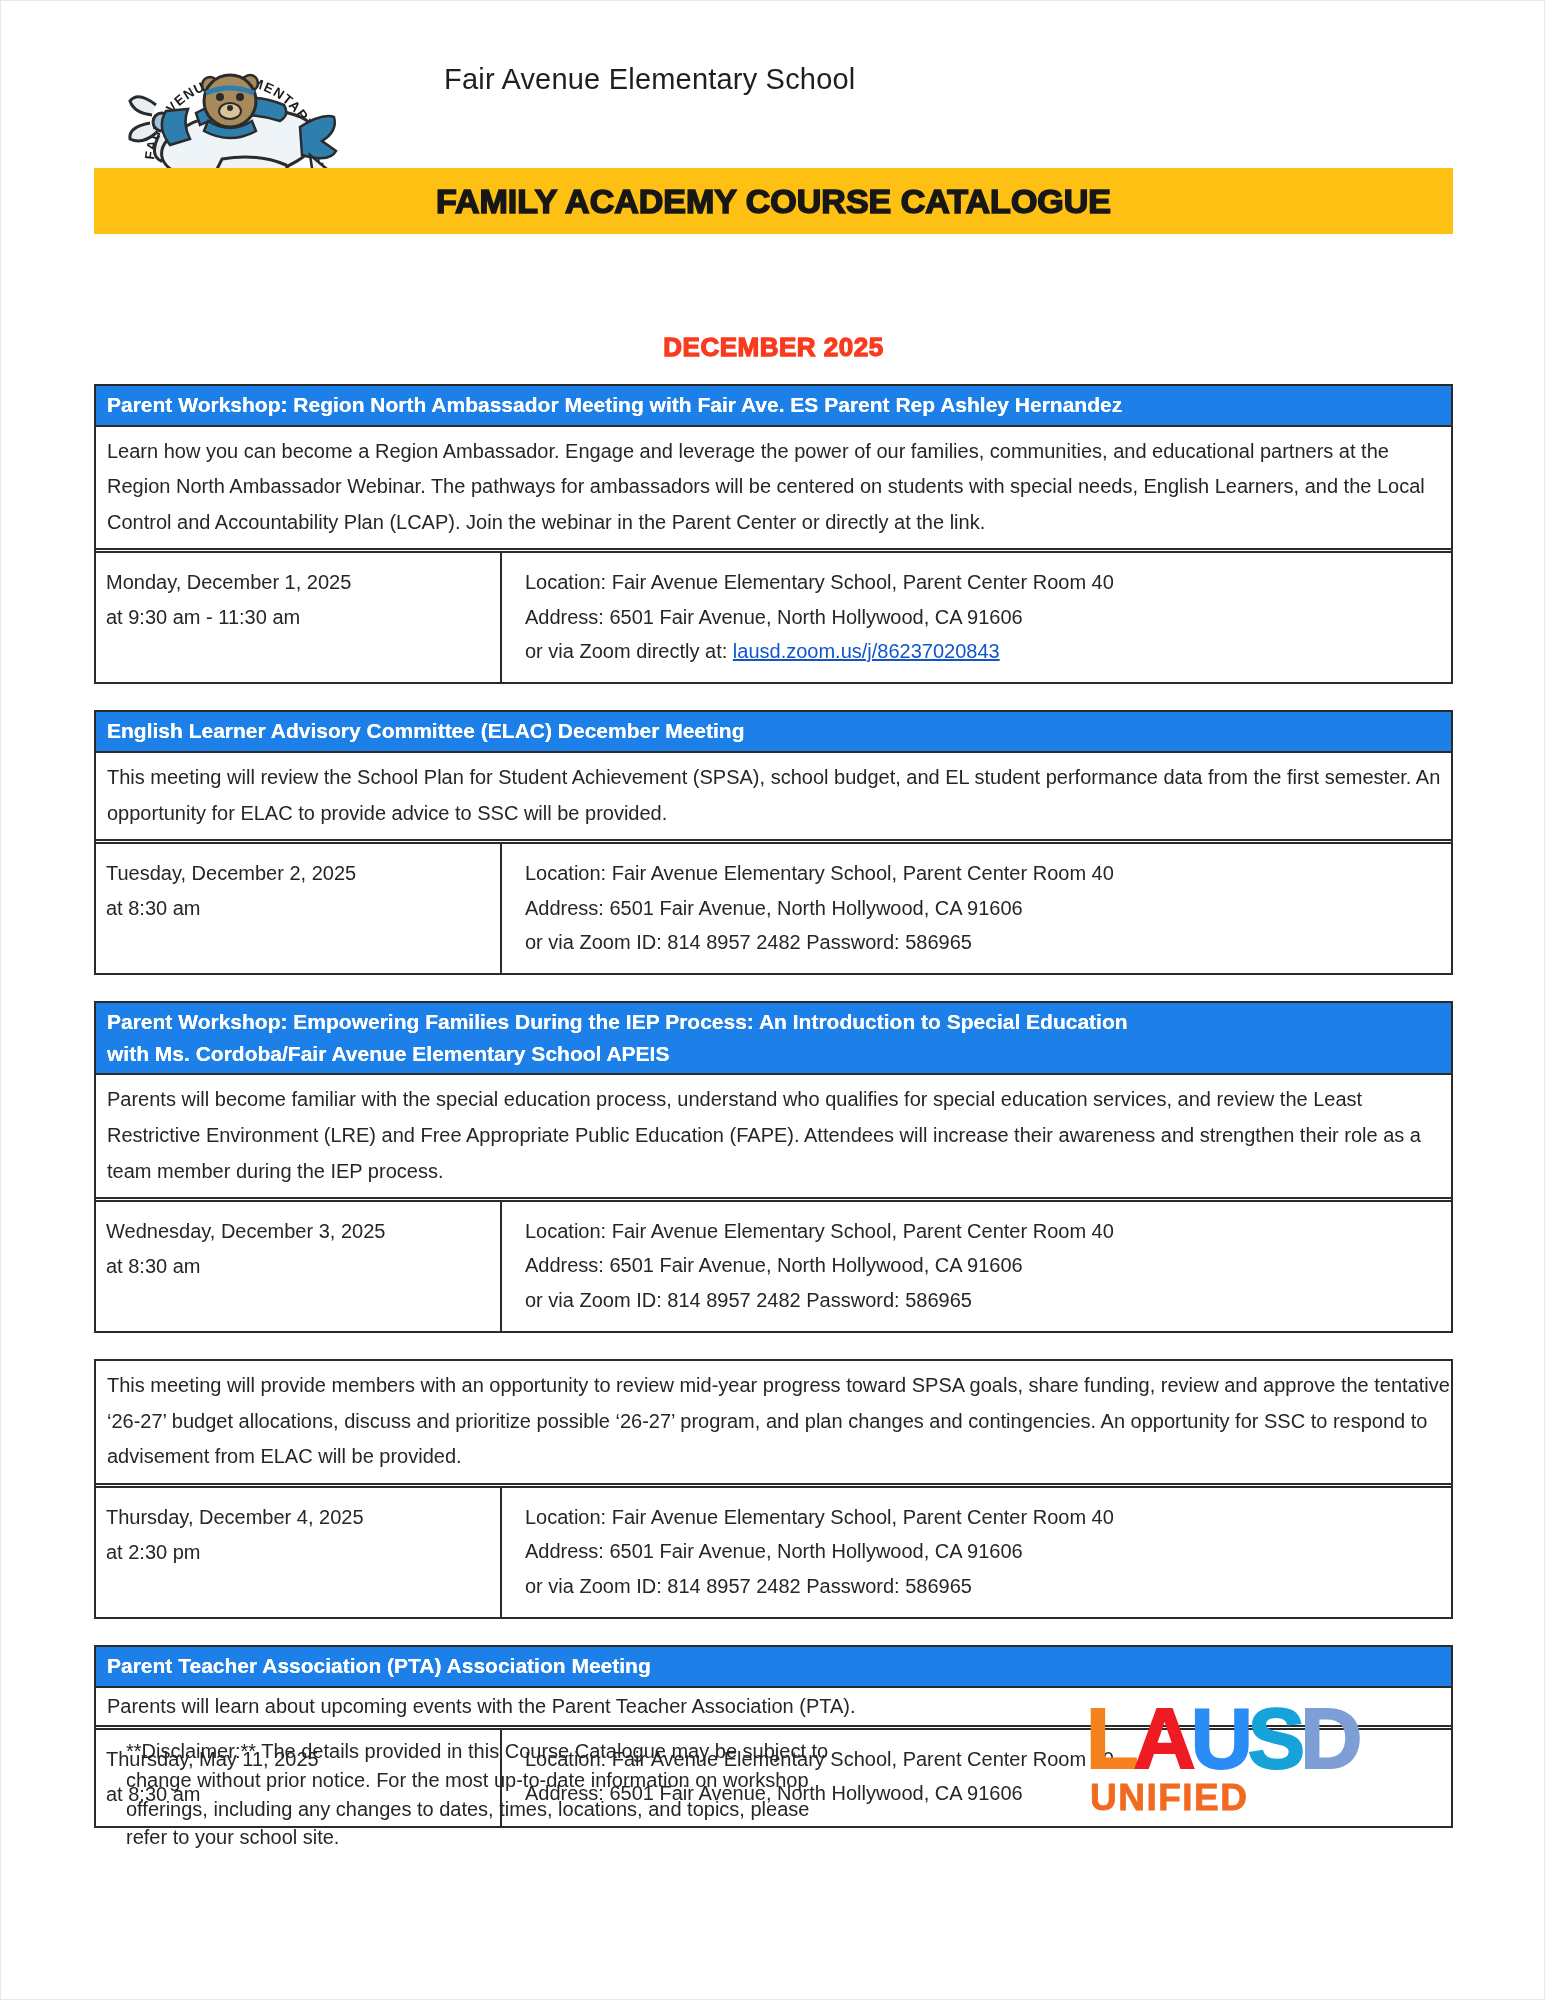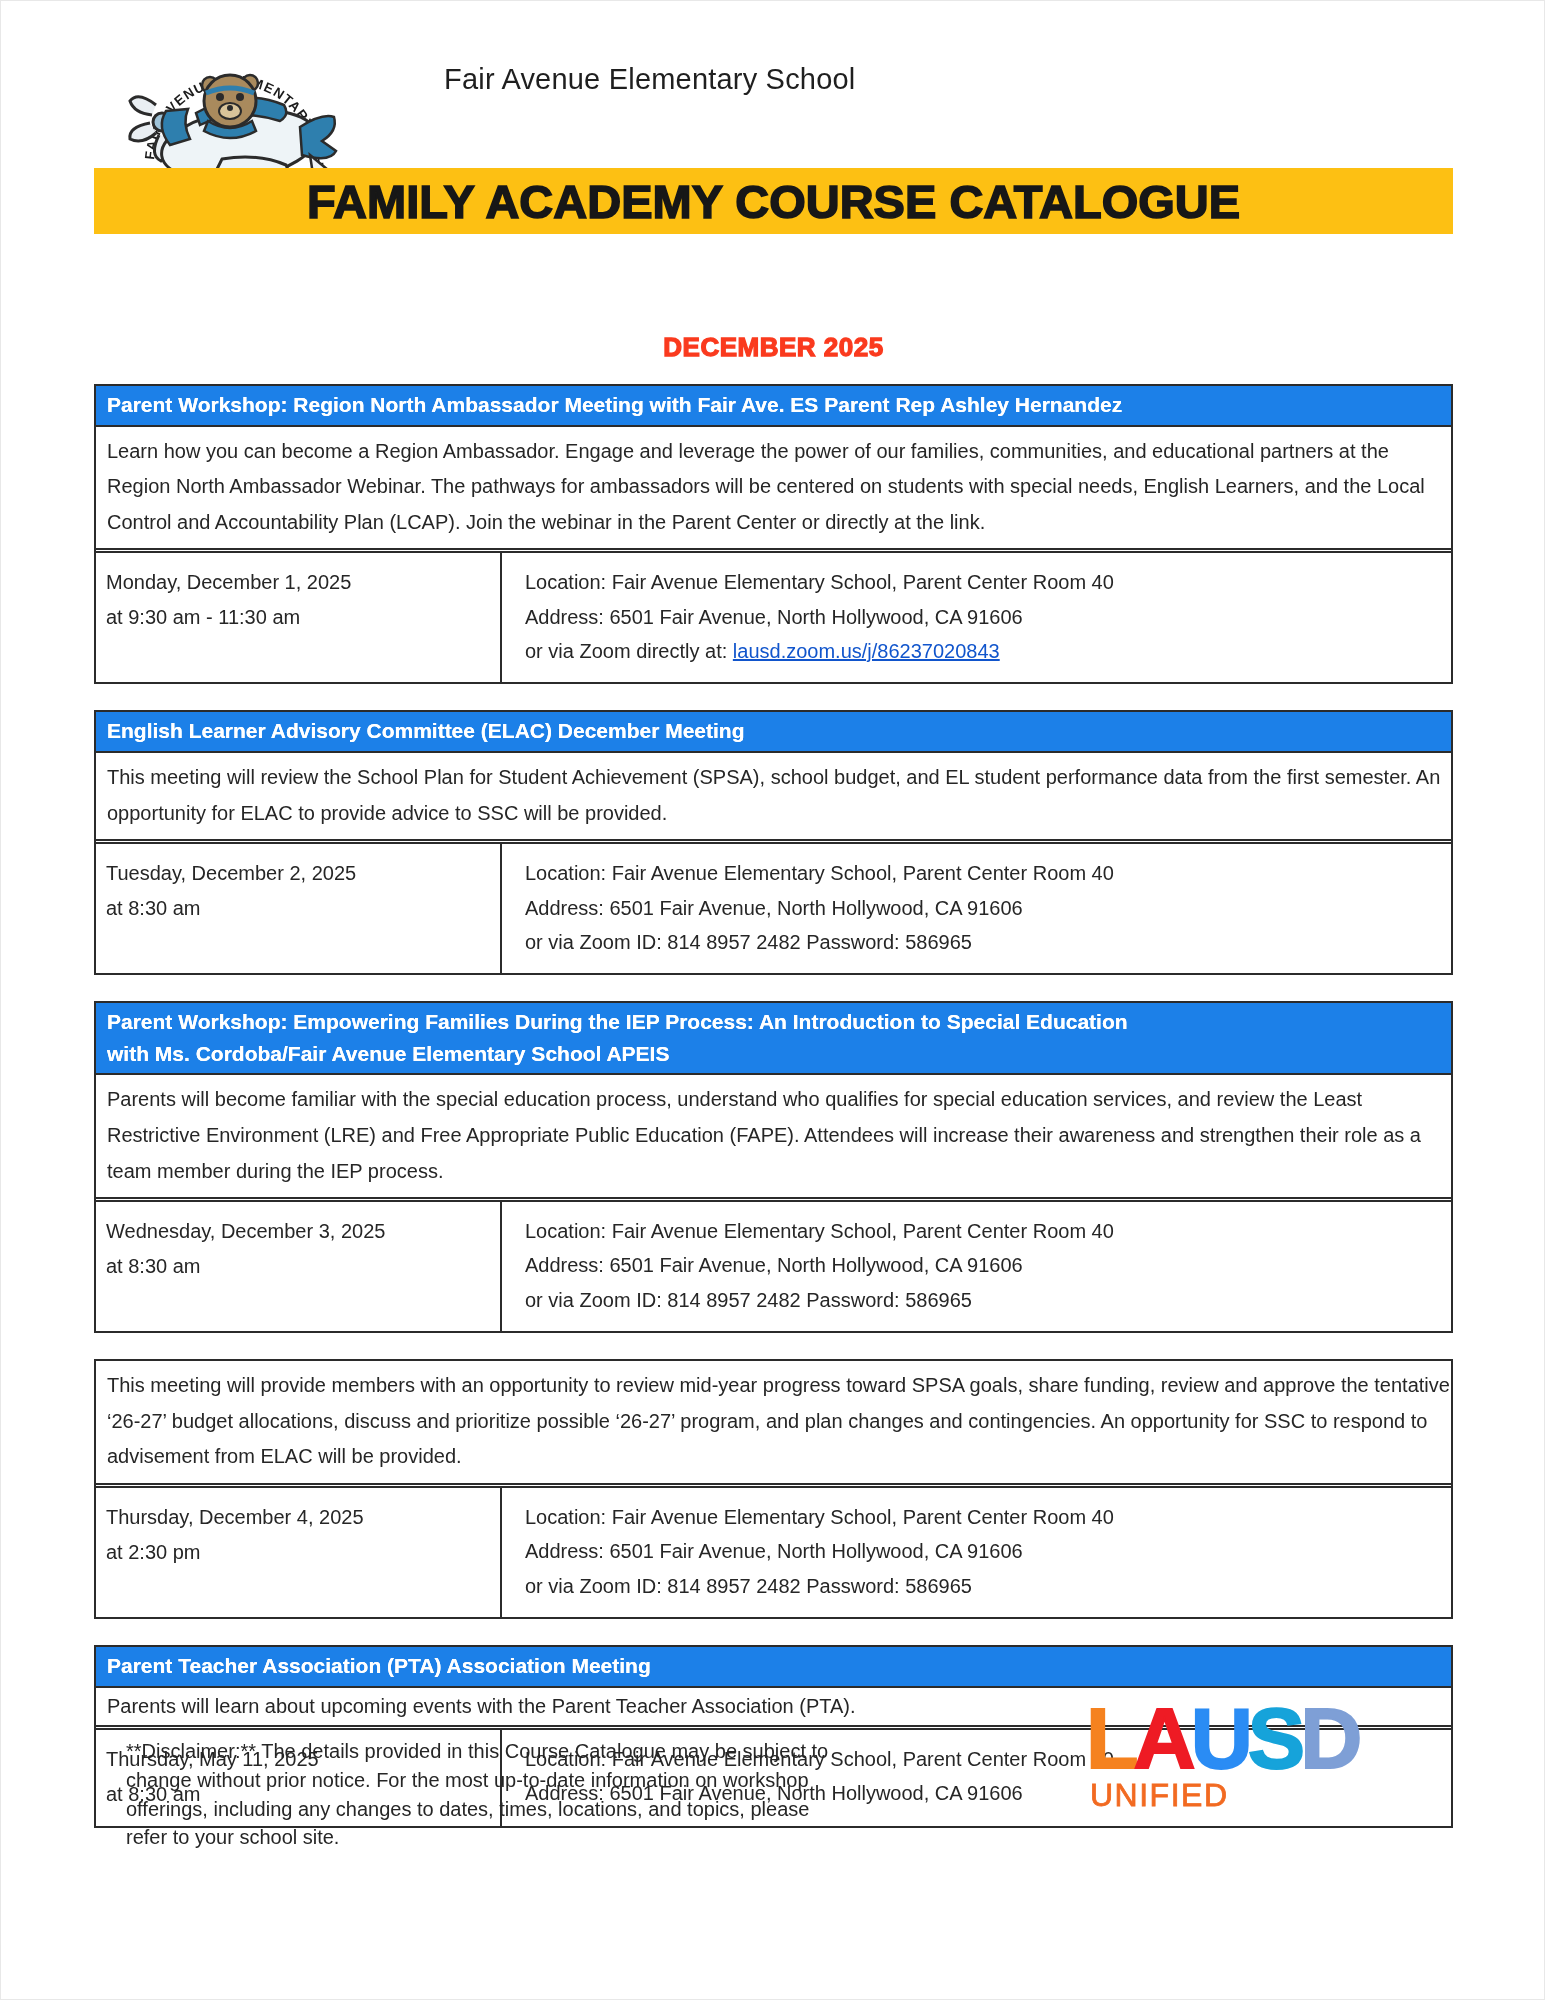--- a/index.html
+++ b/index.html
@@ -26,21 +26,21 @@
     position:absolute; left:443px; top:62px;
     font-size:29px; color:#1f1f1f; letter-spacing:0.2px;
   }
   .banner {
     position:absolute; left:93px; top:167px;
     width:1359px; height:66px;
     background:#FDC013;
     display:flex; align-items:center; justify-content:center;
   }
   .banner-title {
-    font-size:47px; font-weight:900; color:#171717;
+    font-size:34px; font-weight:900; color:#171717;
     letter-spacing:0px; -webkit-text-stroke:1.6px #171717;
   }
   .month-title {
     position:absolute; left:93px; top:312px; width:1359px;
     text-align:center;
     font-size:26px; font-weight:900; color:#FA3A1E;
     -webkit-text-stroke:1.3px #FA3A1E;
     letter-spacing:0.5px;
     margin-top:19px;
   }
@@ -99,21 +99,21 @@
   .lausd {
     position:absolute; left:1085px; top:1694px; width:330px;
   }
   .lausd-letters {
     font-size:86px; font-weight:900; line-height:1;
     letter-spacing:-5px;
     display:flex;
   }
   .lausd-letters span { -webkit-text-stroke:2px currentColor; }
   .lausd-unified {
-    font-size:32px; font-weight:400; letter-spacing:1.5px;
+    font-size:37px; font-weight:700; letter-spacing:1.5px;
     margin-top:-4px; padding-left:4px;
     -webkit-text-stroke:0.8px currentColor;
   }
 </style>
 </head>
 <body>
 
 <div class="page">
 
   <div class="logo">

